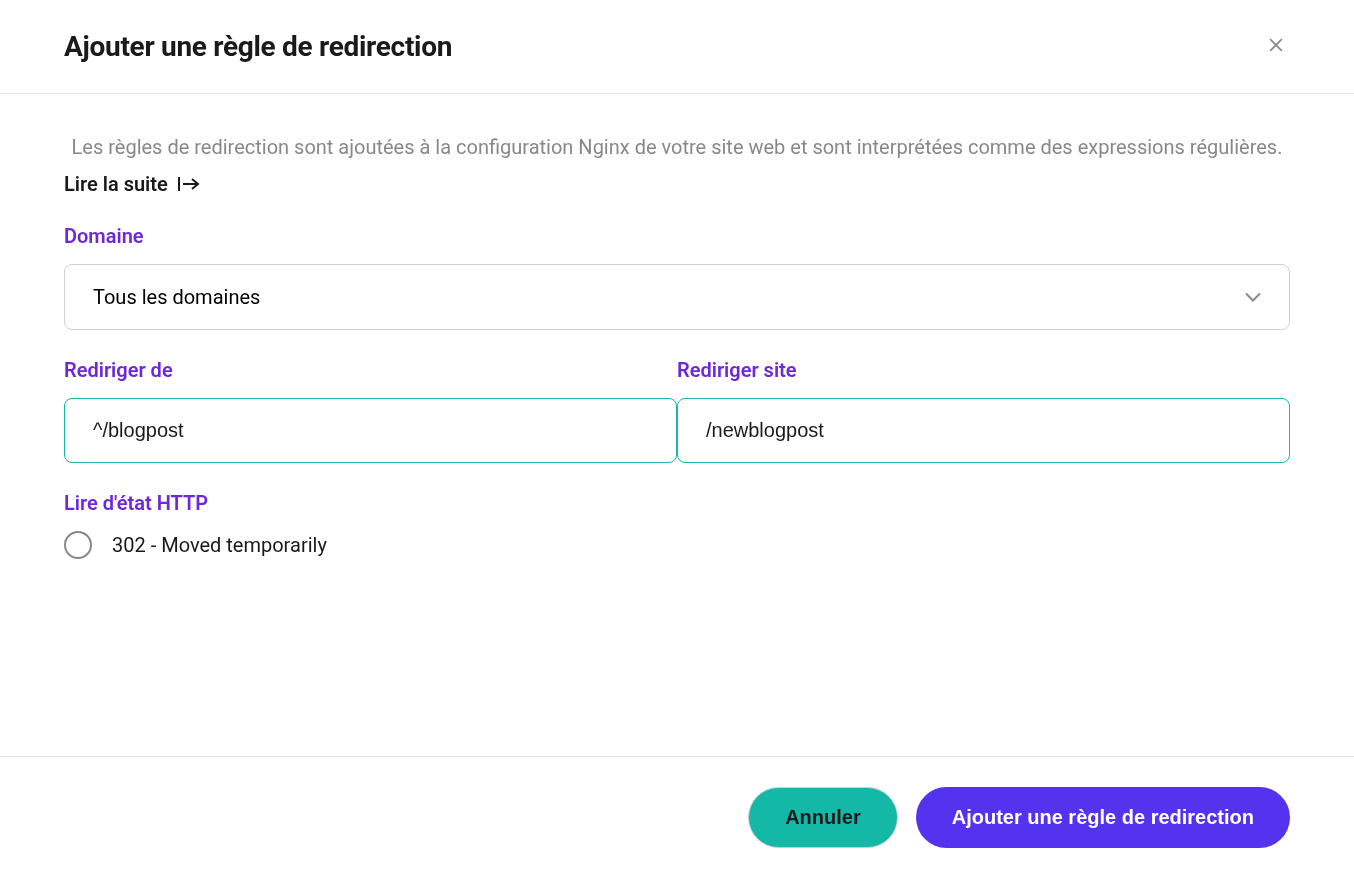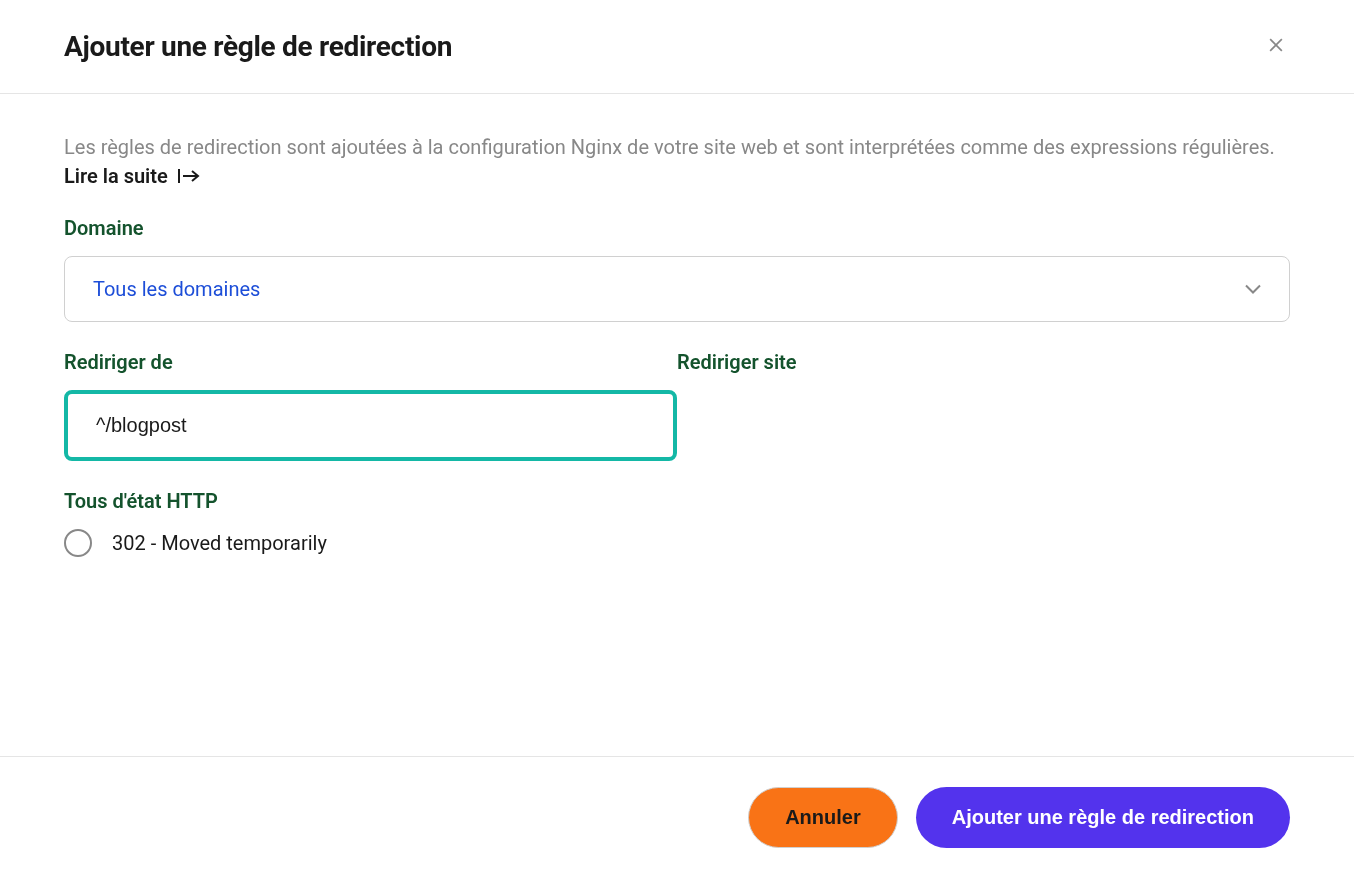--- a/index.html
+++ b/index.html
@@ -41,21 +41,22 @@
       width: 20px;
       height: 20px;
     }
     .modal-body {
       padding: 36px 64px 30px 64px;
     }
     .description {
       font-size: 20px;
       color: #888;
       line-height: 1.7;
-      margin-bottom: 0;
+      margin-bottom: 8px;
+      text-align: center;
     }
     .read-more {
       display: inline-flex;
       align-items: center;
       gap: 10px;
       font-size: 20px;
       font-weight: 600;
       color: #1a1a1a;
       text-decoration: none;
       cursor: pointer;
@@ -65,31 +66,31 @@
       display: inline-flex;
       align-items: center;
     }
     .form-group {
       margin-bottom: 28px;
     }
     .form-label {
       display: block;
       font-size: 20px;
       font-weight: 600;
-      color: #14532d;
+      color: #6d28d9;
       margin-bottom: 16px;
     }
     .select-wrapper {
       position: relative;
     }
     .select-input {
       width: 100%;
       padding: 20px 28px;
       font-size: 20px;
-      color: #1d4ed8;
+      color: #000000;
       border: 1px solid #d0d0d0;
       border-radius: 8px;
       background: #fff;
       cursor: pointer;
       appearance: none;
       outline: none;
     }
     .chevron-icon {
       position: absolute;
       right: 28px;
@@ -102,21 +103,21 @@
       display: flex;
     }
     .form-col {
       flex: 1;
     }
     .text-input {
       width: 100%;
       padding: 20px 28px;
       font-size: 20px;
       color: #1a1a1a;
-      border: 4px solid #14b8a6;
+      border: 1px solid #14b8a6;
       border-radius: 8px;
       background: #fff;
       outline: none;
     }
     .radio-group {
       display: flex;
       flex-direction: column;
       margin-top: 13px;
     }
     .radio-option {
@@ -162,21 +163,21 @@
     }
     .btn {
       padding: 18px 36px;
       font-size: 20px;
       font-weight: 600;
       border-radius: 999px;
       cursor: pointer;
       border: none;
     }
     .btn-secondary {
-      background: #f97316;
+      background: #14b8a6;
       color: #1a1a1a;
       border: 1px solid #d0d0d0;
     }
     .btn-primary {
       background: #5333ED;
       color: #fff;
     }
   </style>
 </head>
 <body>
@@ -218,25 +219,26 @@
     </div>
   </div>
 
   <div class="form-row">
     <div class="form-col form-group">
       <label class="form-label">Rediriger de</label>
       <input type="text" class="text-input" value="^/blogpost" style="">
     </div>
     <div class="form-col form-group">
       <label class="form-label">Rediriger site</label>
+      <input type="text" class="text-input" value="/newblogpost" style="">
     </div>
   </div>
 
   <div class="form-group">
-    <label class="form-label">Tous d'état HTTP</label>
+    <label class="form-label">Lire d'état HTTP</label>
     <div class="radio-group">
       <div class="radio-option">
         <div class="radio-circle"></div>
         <span class="radio-label">302 - Moved temporarily</span>
       </div>
     </div>
   </div>
 </div>
 
 <div class="modal-footer">

